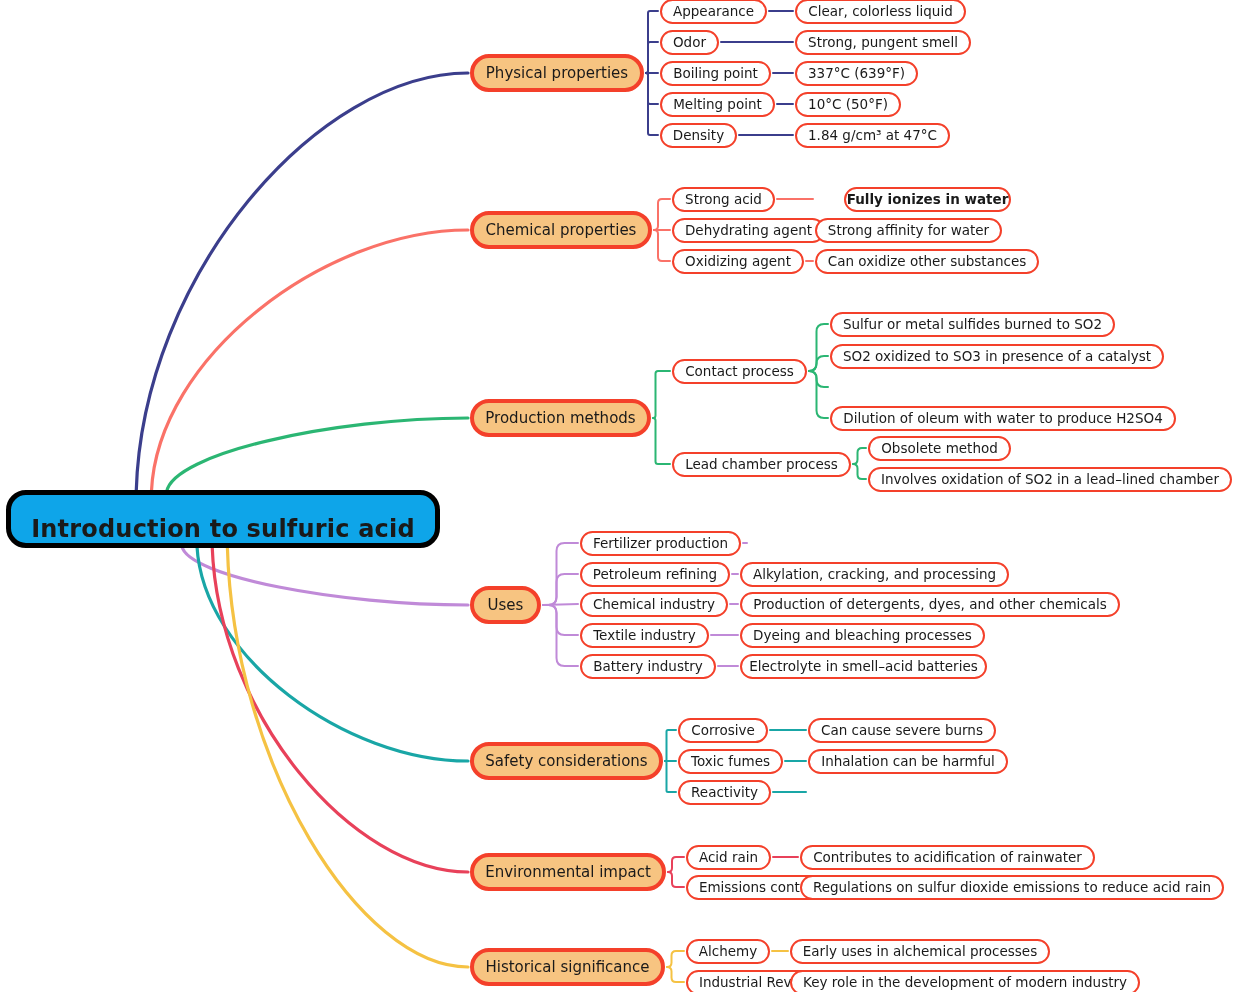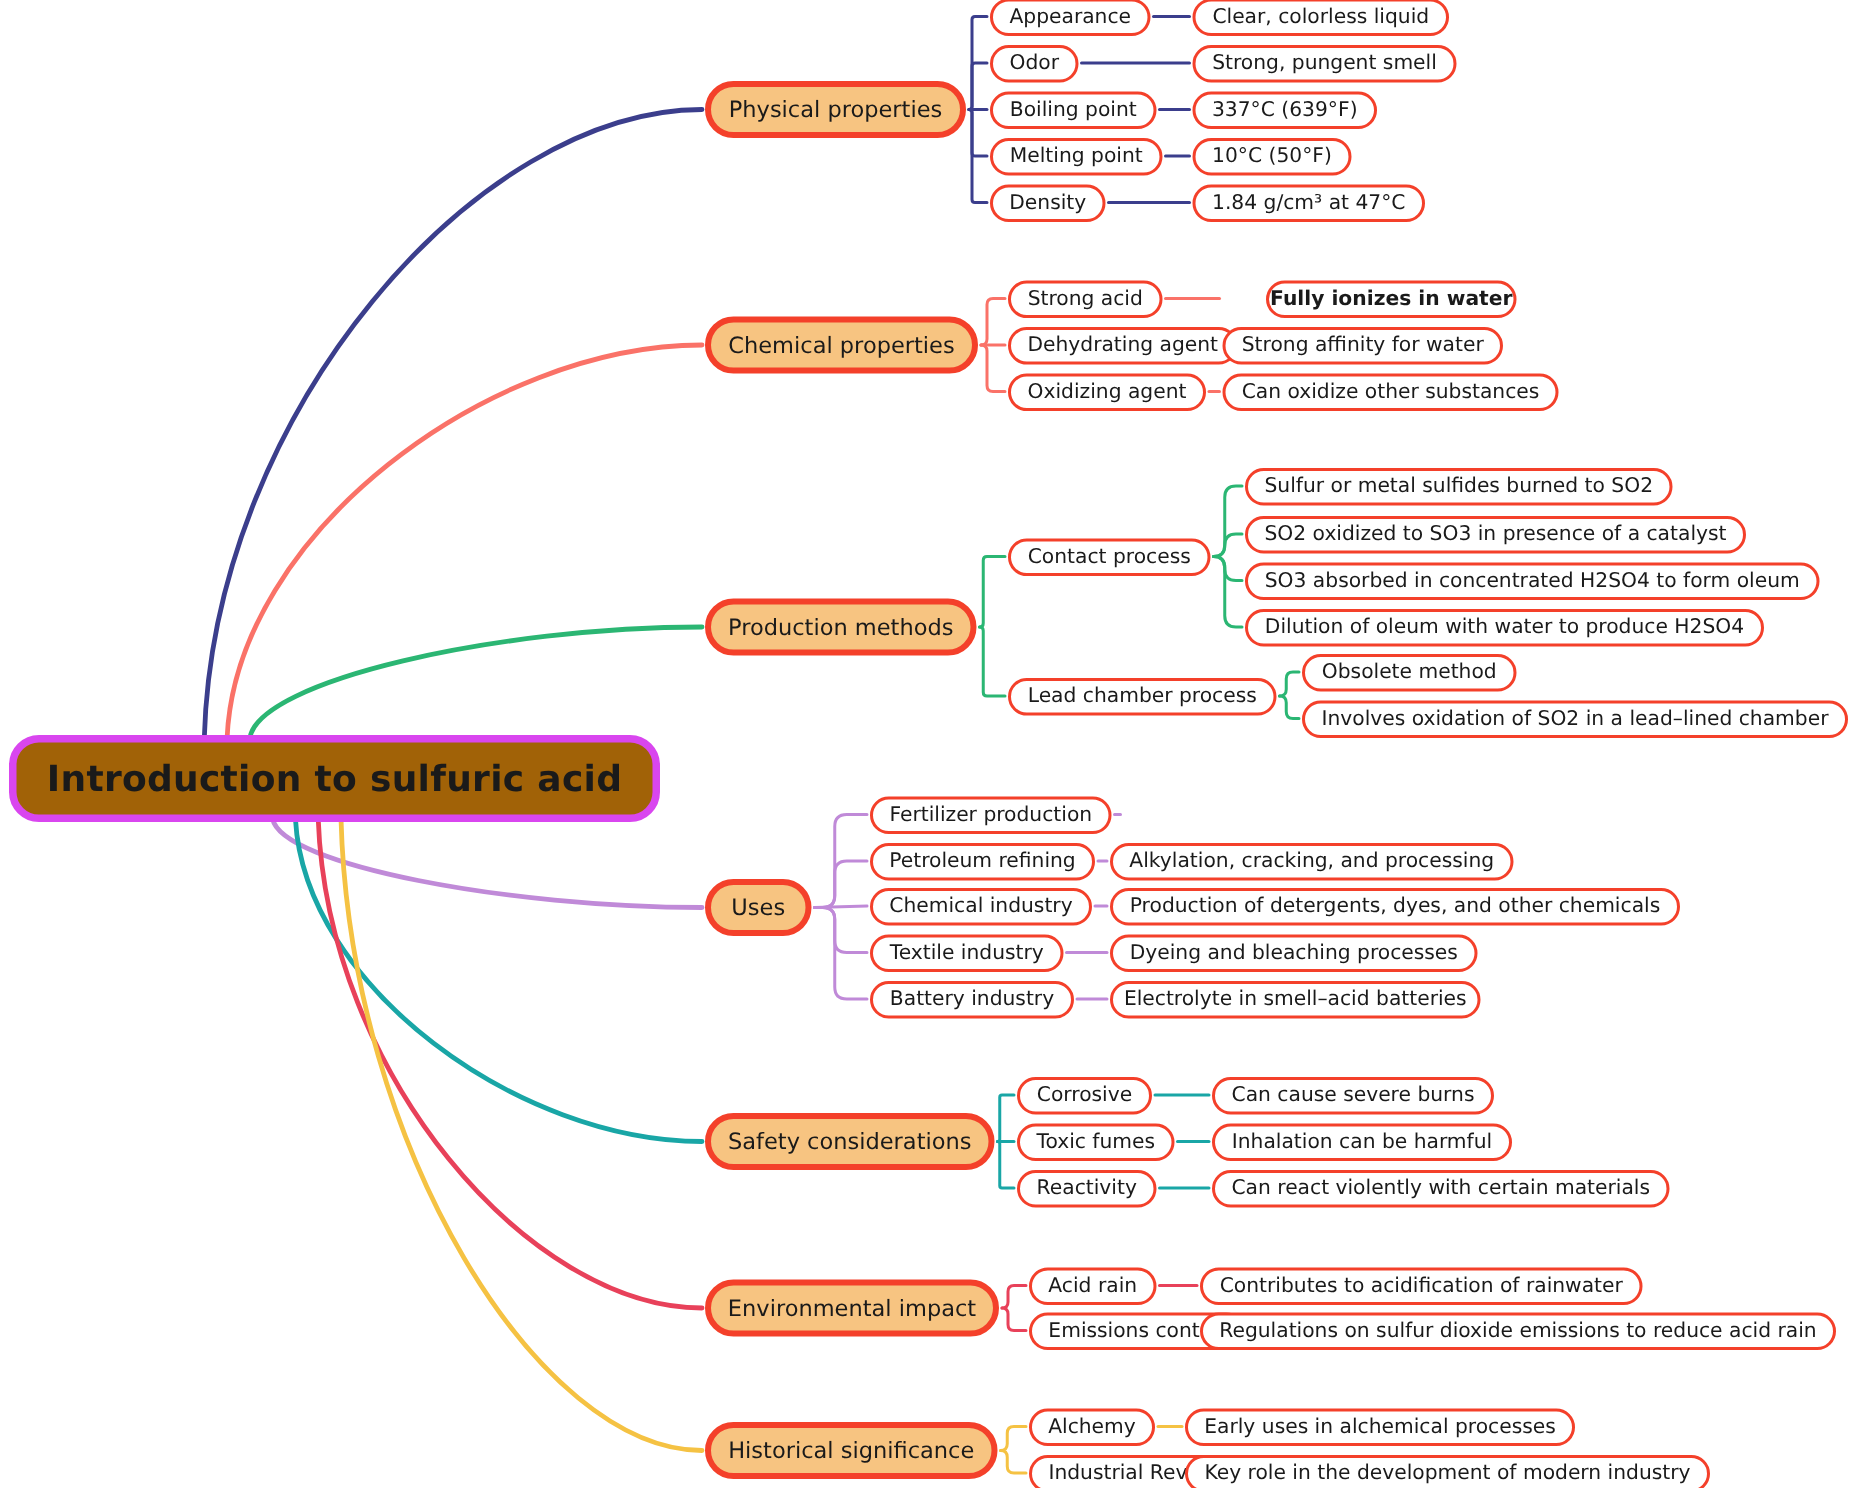--- a/index.html
+++ b/index.html
@@ -29,26 +29,27 @@
   .node {
     position: absolute;
     box-sizing: border-box;
     display: flex;
     align-items: center;
     justify-content: center;
     white-space: nowrap;
     color: #1a1a1a;
   }
   .root {
-    background: #a16207;
-    border: 5px solid #d946ef;
+    background: #0ea5e9;
+    border: 5px solid #000000;
     border-radius: 20px;
     font-size: 24px;
     font-weight: bold;
     letter-spacing: .2px;
+    align-items: flex-end;
   }
   .lvl1 {
     background: #F7C481;
     border: 4px solid #F4402A;
     border-radius: 22px;
     font-size: 15px;
   }
   .leaf {
     background: #ffffff;
     border: 2px solid #F4402A;
@@ -185,23 +186,20 @@
     </div>
     <div class="node sub" style="left: 672px; top: 358.5px; width: 135px; height: 25px;">
       <span>Contact process</span>
     </div>
     <div class="node leaf" style="left: 830px; top: 311.5px; width: 285px; height: 25px;">
       <span>Sulfur or metal sulfides burned to SO2</span>
     </div>
     <div class="node leaf" style="left: 830px; top: 343.5px; width: 334px; height: 25px;">
       <span>SO2 oxidized to SO3 in presence of a catalyst</span>
     </div>
-    <div class="node leaf" style="left: 830px; top: 374.5px; width: 383px; height: 25px;">
-      <span>SO3 absorbed in concentrated H2SO4 to form oleum</span>
-    </div>
     <div class="node leaf" style="left: 830px; top: 405.5px; width: 346px; height: 25px;">
       <span>Dilution of oleum with water to produce H2SO4</span>
     </div>
     <div class="node sub" style="left: 672px; top: 451.5px; width: 179px; height: 25px;">
       <span>Lead chamber process</span>
     </div>
     <div class="node leaf" style="left: 868px; top: 435.5px; width: 143px; height: 25px;">
       <span>Obsolete method</span>
     </div>
     <div class="node leaf" style="left: 868px; top: 466.5px; width: 364px; height: 25px;">
@@ -247,23 +245,20 @@
       <span>Can cause severe burns</span>
     </div>
     <div class="node leaf" style="left: 678px; top: 748.5px; width: 105px; height: 25px;">
       <span>Toxic fumes</span>
     </div>
     <div class="node leaf" style="left: 808px; top: 748.5px; width: 200px; height: 25px;">
       <span>Inhalation can be harmful</span>
     </div>
     <div class="node leaf" style="left: 678px; top: 779.5px; width: 93px; height: 25px;">
       <span>Reactivity</span>
-    </div>
-    <div class="node leaf" style="left: 808px; top: 779.5px; width: 305px; height: 25px;">
-      <span>Can react violently with certain materials</span>
     </div>
     <div class="node lvl1" style="left: 470px; top: 853px; width: 196px; height: 38px;">
       <span>Environmental impact</span>
     </div>
     <div class="node leaf" style="left: 686px; top: 844.5px; width: 85px; height: 25px;">
       <span>Acid rain</span>
     </div>
     <div class="node leaf" style="left: 800px; top: 844.5px; width: 295px; height: 25px;">
       <span>Contributes to acidification of rainwater</span>
     </div>

